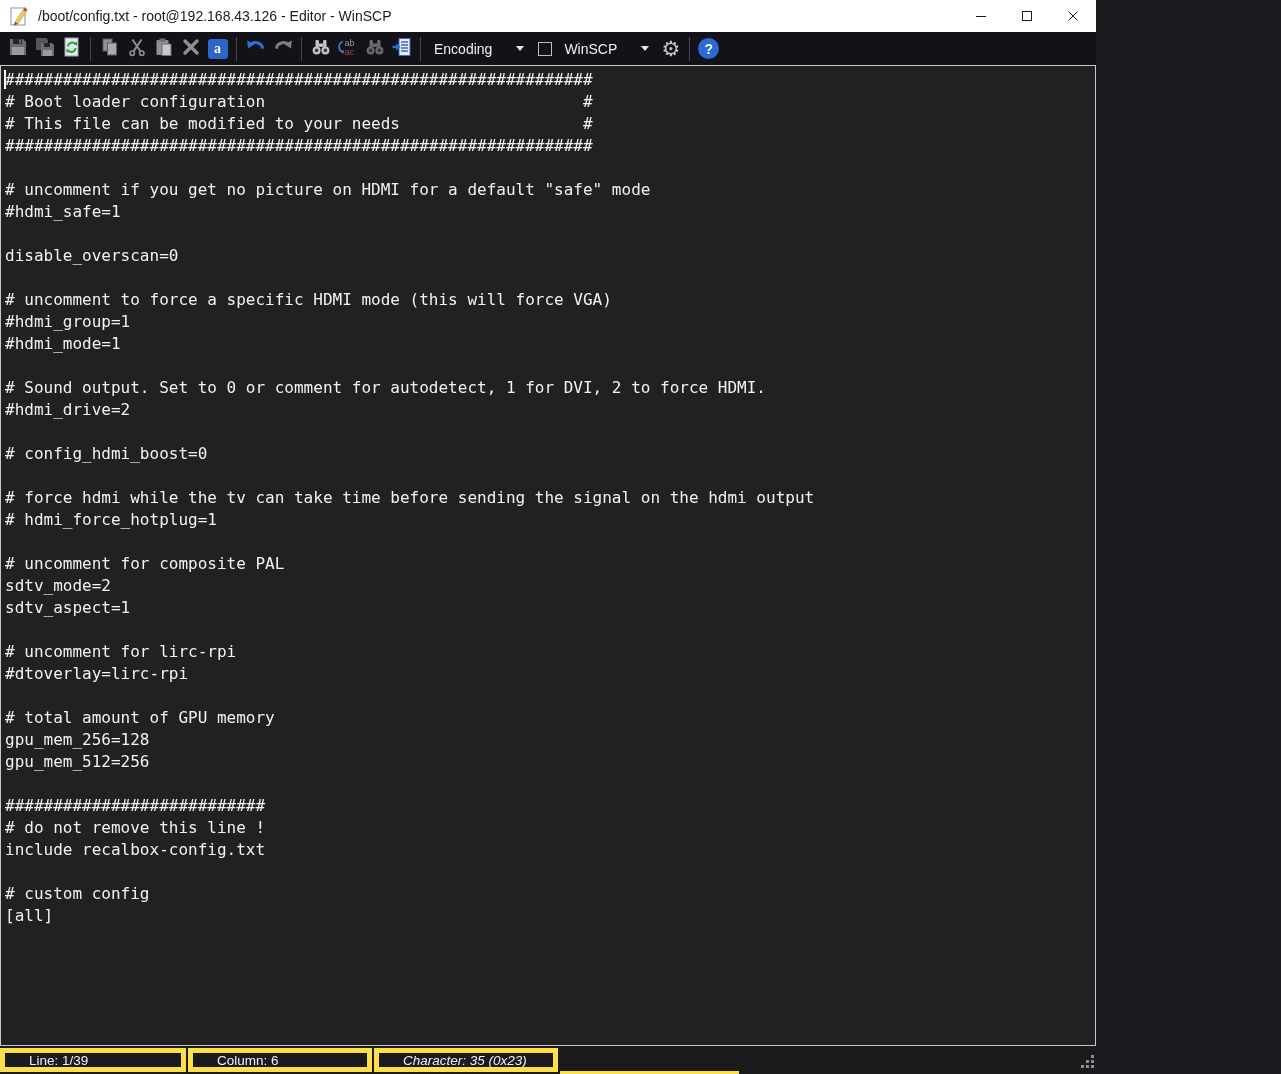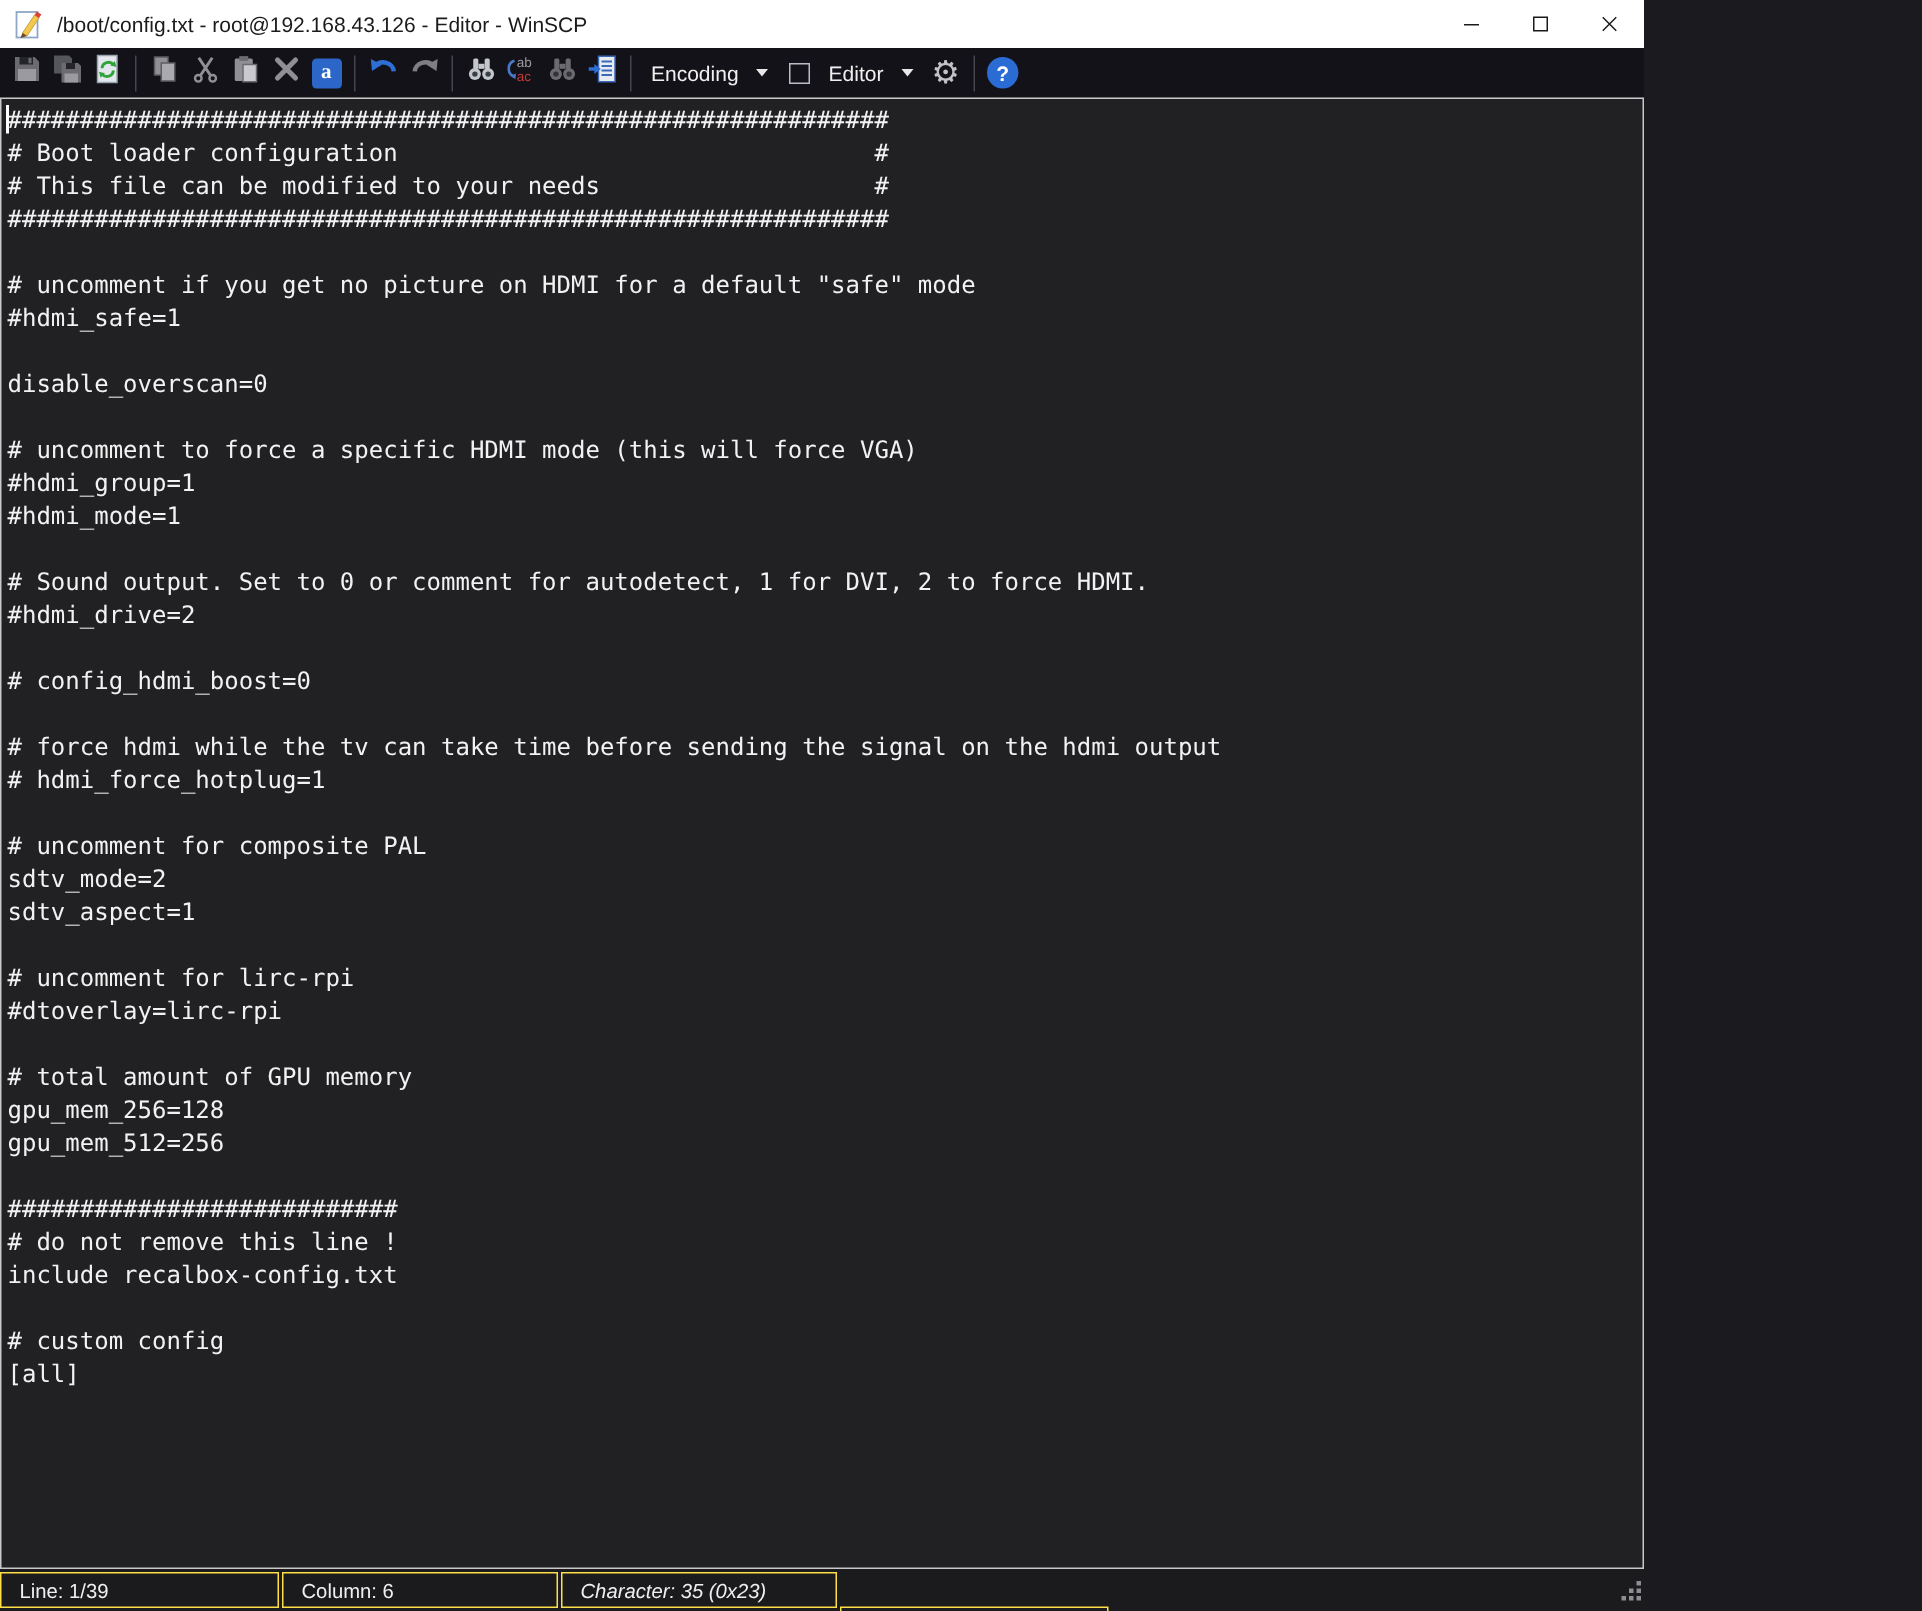--- a/index.html
+++ b/index.html
@@ -11,41 +11,41 @@
   .titlebar { height:32px; background:#ffffff; display:flex; align-items:center; flex:0 0 32px; }
   .app-icon { width:24px; height:24px; margin:0 6px 0 8px; display:flex; align-items:center; justify-content:center; }
   .title-text { font-size:14px; color:#1b1b1b; white-space:nowrap; }
   .win-controls { margin-left:auto; display:flex; height:32px; }
   .win-btn { width:46px; height:32px; display:flex; align-items:center; justify-content:center; cursor:default; }
 
   
   .toolbar { height:33px; background:#121218; display:flex; align-items:center; padding:0 4px; flex:0 0 33px; }
   .tb-btn { width:27px; height:27px; display:flex; align-items:center; justify-content:center; border-radius:2px; }
   .tb-sep { width:1px; height:24px; background:#45454f; margin:0 5px; }
-  .tb-dd { display:flex; align-items:center; gap:12px; color:#f0f0f0; font-size:14px; padding:0 8px; height:27px; }
+  .tb-dd { display:flex; align-items:center; gap:24px; color:#f0f0f0; font-size:14px; padding:0 8px; height:27px; }
   .dd-caret { width:0; height:0; border-left:4px solid transparent; border-right:4px solid transparent; border-top:5px solid #e8e8e8; }
   .tb-checkbox { width:14px; height:14px; border:1px solid #b9bdc4; background:transparent; margin:0 4px 0 6px; }
   .selectall-badge { width:20px; height:20px; background:#2b66c8; border-radius:3px; color:#fff;
                      font-size:14px; font-weight:bold; display:flex; align-items:center; justify-content:center;
                      font-family:"Liberation Serif", serif; }
   .gear-glyph { font-size:21px; color:#c2c2c8; line-height:1; }
   .help-badge { width:21px; height:21px; border-radius:50%; background:#2b6cd4; color:#fff; font-size:14px;
                 font-weight:bold; display:flex; align-items:center; justify-content:center; }
 
   
   .editor { flex:1 1 auto; background:#212124; border:1px solid #c9c9c9; position:relative; overflow:hidden; }
   .editor pre { font-family:"DejaVu Sans Mono", monospace; font-size:16px; line-height:22px;
                 color:#f2f2f2; padding:3px 0 0 4px; }
   .caret-bar { position:absolute; left:3px; top:4px; width:2px; height:19px; background:#ffffff; }
 
   
   .statusbar { height:28px; flex:0 0 28px; background:#1b1b1d; display:flex; align-items:center;
                gap:2px; position:relative; padding:2px 0; }
-  .sb-panel { height:24px; border:1px solid #fde047; color:#efefef; font-size:13.5px;
-              display:flex; align-items:center; padding-left:12px; overflow:hidden; white-space:nowrap; }
+  .sb-panel { height:24px; border:5px solid #fde047; color:#efefef; font-size:13.5px;
+              display:flex; align-items:center; padding-left:24px; overflow:hidden; white-space:nowrap; }
   .sb-1 { width:186px; } .sb-2 { width:184px; } .sb-3 { width:184px;font-style:italic; } .sb-4 { width:179px;margin-top:45px; }
   .resize-grip { position:absolute; right:1px; bottom:1px; }
 </style>
 </head>
 <body>
 
 <div class="window">
 
   <div class="titlebar">
     <span class="app-icon">
@@ -220,21 +220,21 @@
     <div class="tb-sep"></div>
 
     <div class="tb-dd">
       <span>Encoding</span>
       <i class="dd-caret"></i>
     </div>
 
     <span class="tb-checkbox"></span>
 
     <div class="tb-dd">
-      <span>Editor</span>
+      <span>WinSCP</span>
       <i class="dd-caret"></i>
     </div>
 
     <div class="tb-btn">
       <span class="gear-glyph">⚙</span>
     </div>
 
     <div class="tb-sep"></div>
 
     <div class="tb-btn">

